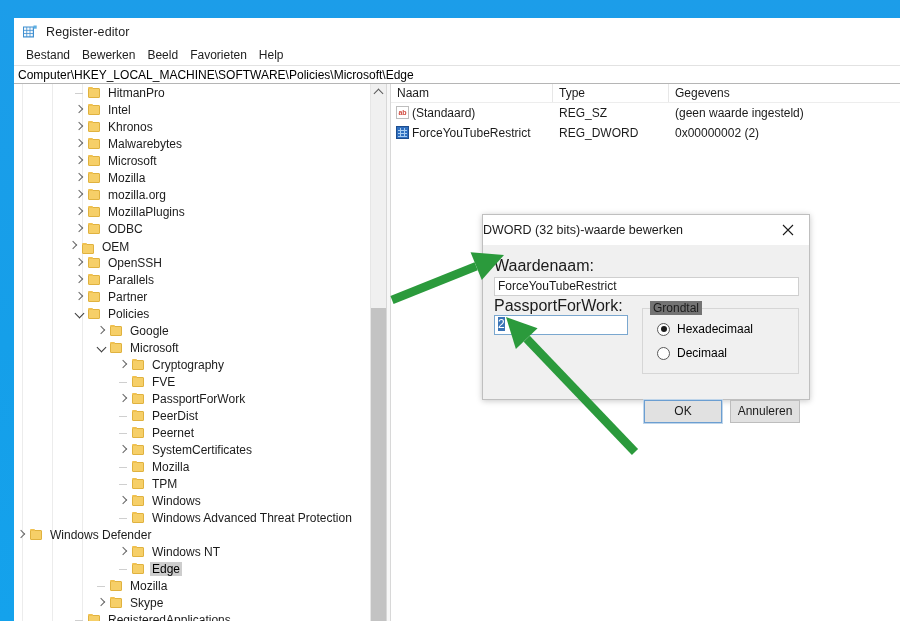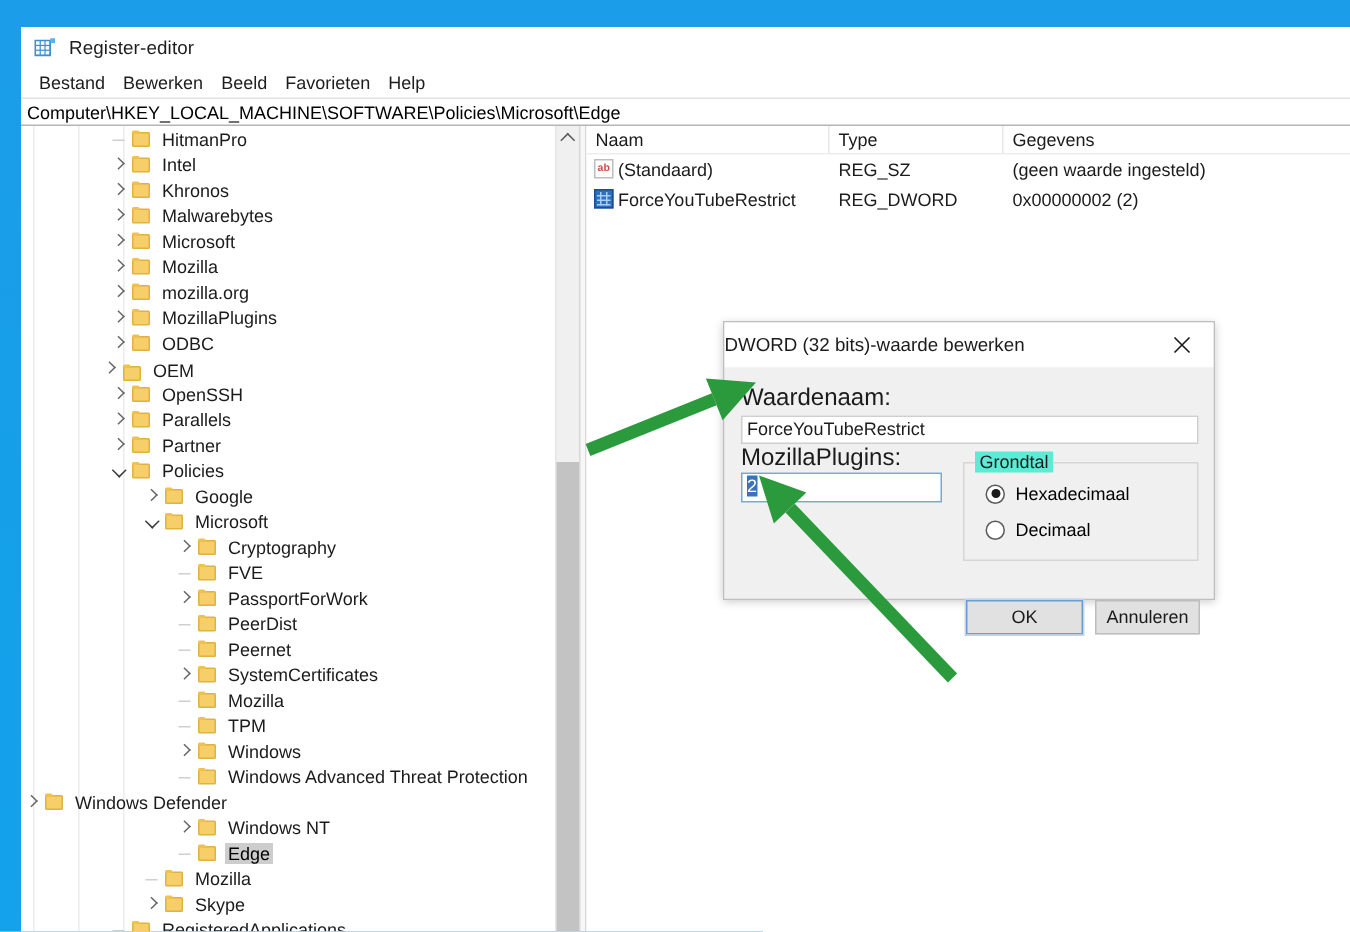--- a/index.html
+++ b/index.html
@@ -405,21 +405,21 @@
   .groupbox {
     position: absolute;
     left: 159px; top: 63px;
     width: 157px; height: 66px;
     border: 1px solid #d6d6d6;
     box-sizing: border-box;
   }
   .groupbox-legend {
     position: absolute;
     left: 167px; top: 56px;
-    background: #5eead4;
+    background: #737373;
     padding: 0 3px;
     font-size: 12px;
     color: #1b1b1b;
   }
   .radio-row {
     position: absolute;
     display: flex;
     align-items: center;
     font-size: 12px;
     color: #000000;
@@ -735,21 +735,21 @@
         <svg width="12" height="12" viewBox="0 0 12 12">
           <path d="M1 1 L11 11 M11 1 L1 11" stroke="#1b1b1b" stroke-width="1.1" fill="none"></path>
         </svg>
       </span>
     </div>
 
     <div class="dlg-body">
       <div class="fld-label" style="left:11px; top:12px;">Waardenaam:</div>
       <div class="txtinput" id="valueNameInput">ForceYouTubeRestrict</div>
 
-      <div class="fld-label" style="left:11px; top:52px;">MozillaPlugins:</div>
+      <div class="fld-label" style="left:11px; top:52px;">PassportForWork:</div>
       <div class="txtinput" id="valueDataInput"><span class="sel">2</span></div>
 
       <div class="groupbox"></div>
       <div class="groupbox-legend">Grondtal</div>
 
       <div class="radio-row r1">
         <span class="radio checked"></span>
         <span>Hexadecimaal</span>
       </div>
       <div class="radio-row r2">

